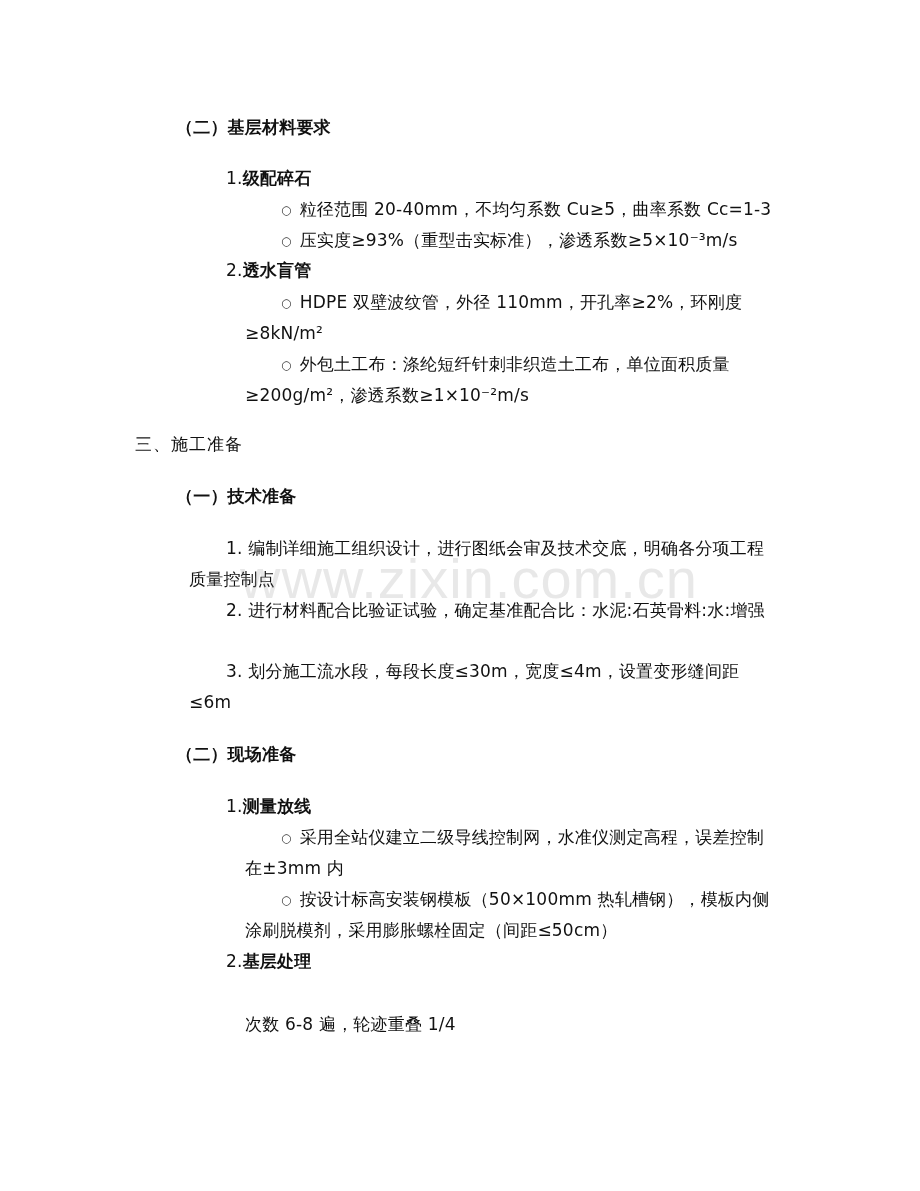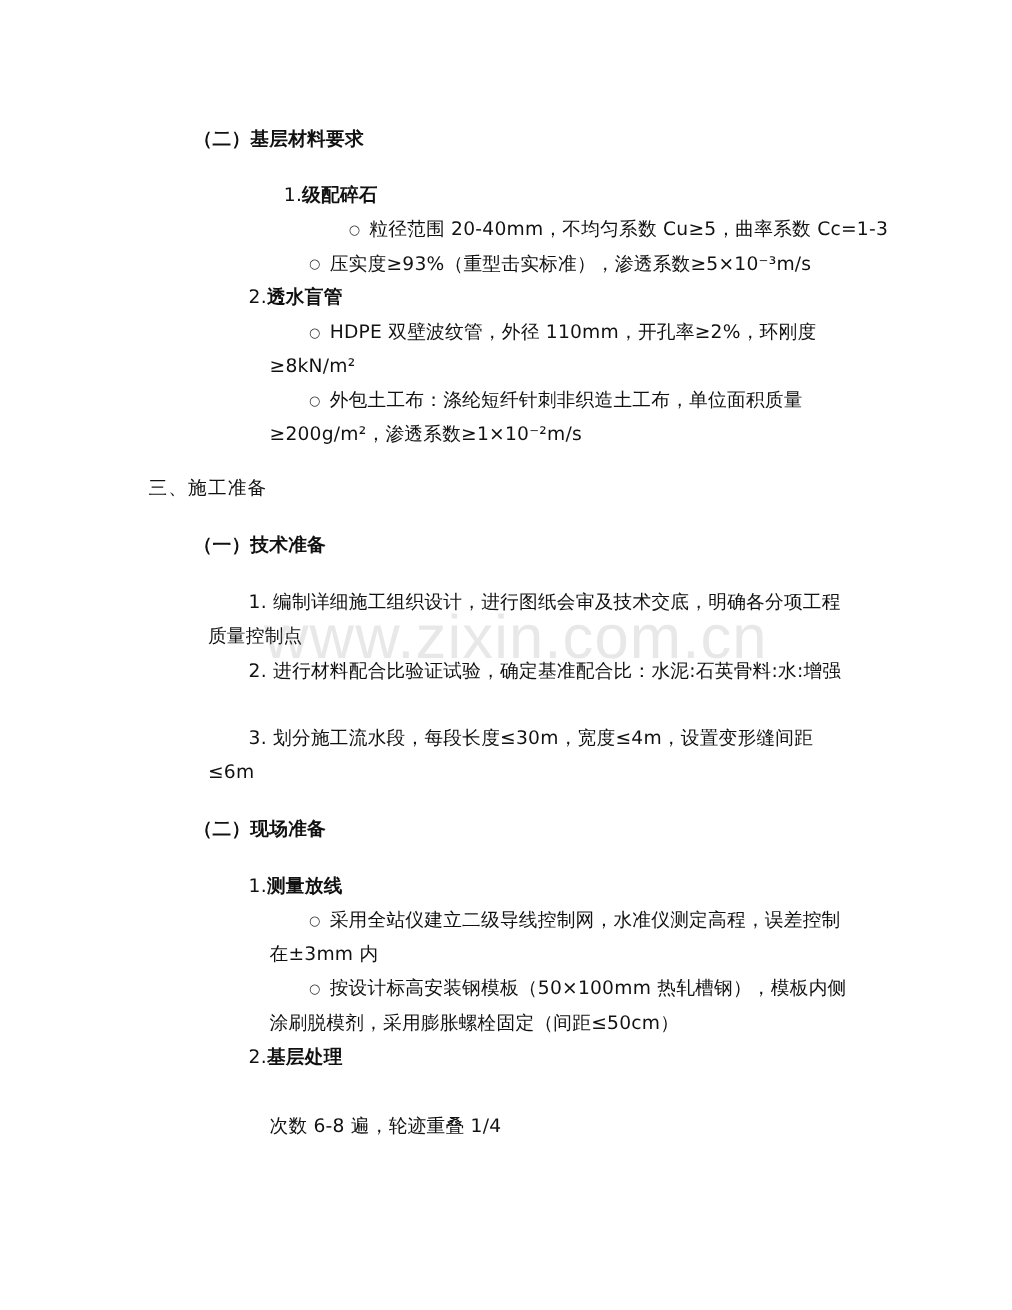--- a/index.html
+++ b/index.html
@@ -58,24 +58,24 @@
       pointer-events: none;
     }
   </style>
 </head>
 <body>
 
 <div class="page">
 
   <div class="line h2" style="left:176px; top:115px;">（二）基层材料要求</div>
 
-  <div class="line" style="left:226px; top:166px;margin-left:32px;">
+  <div class="line" style="left:226px; top:166px;">
     <span class="h3-num">1.</span><span class="h3-text">级配碎石</span>
   </div>
-  <div class="line" style="left:281px; top:197px;margin-left:36px;">
+  <div class="line" style="left:281px; top:197px;">
     <span class="bullet">○</span><span>粒径范围 20-40mm，不均匀系数 Cu≥5，曲率系数 Cc=1-3</span>
   </div>
   <div class="line" style="left:281px; top:228px;text-align:right;">
     <span class="bullet">○</span><span>压实度≥93%（重型击实标准），渗透系数≥5×10⁻³m/s</span>
   </div>
 
   <div class="line" style="left:226px; top:258px;">
     <span class="h3-num">2.</span><span class="h3-text">透水盲管</span>
   </div>
   <div class="line" style="left:281px; top:290px;">

